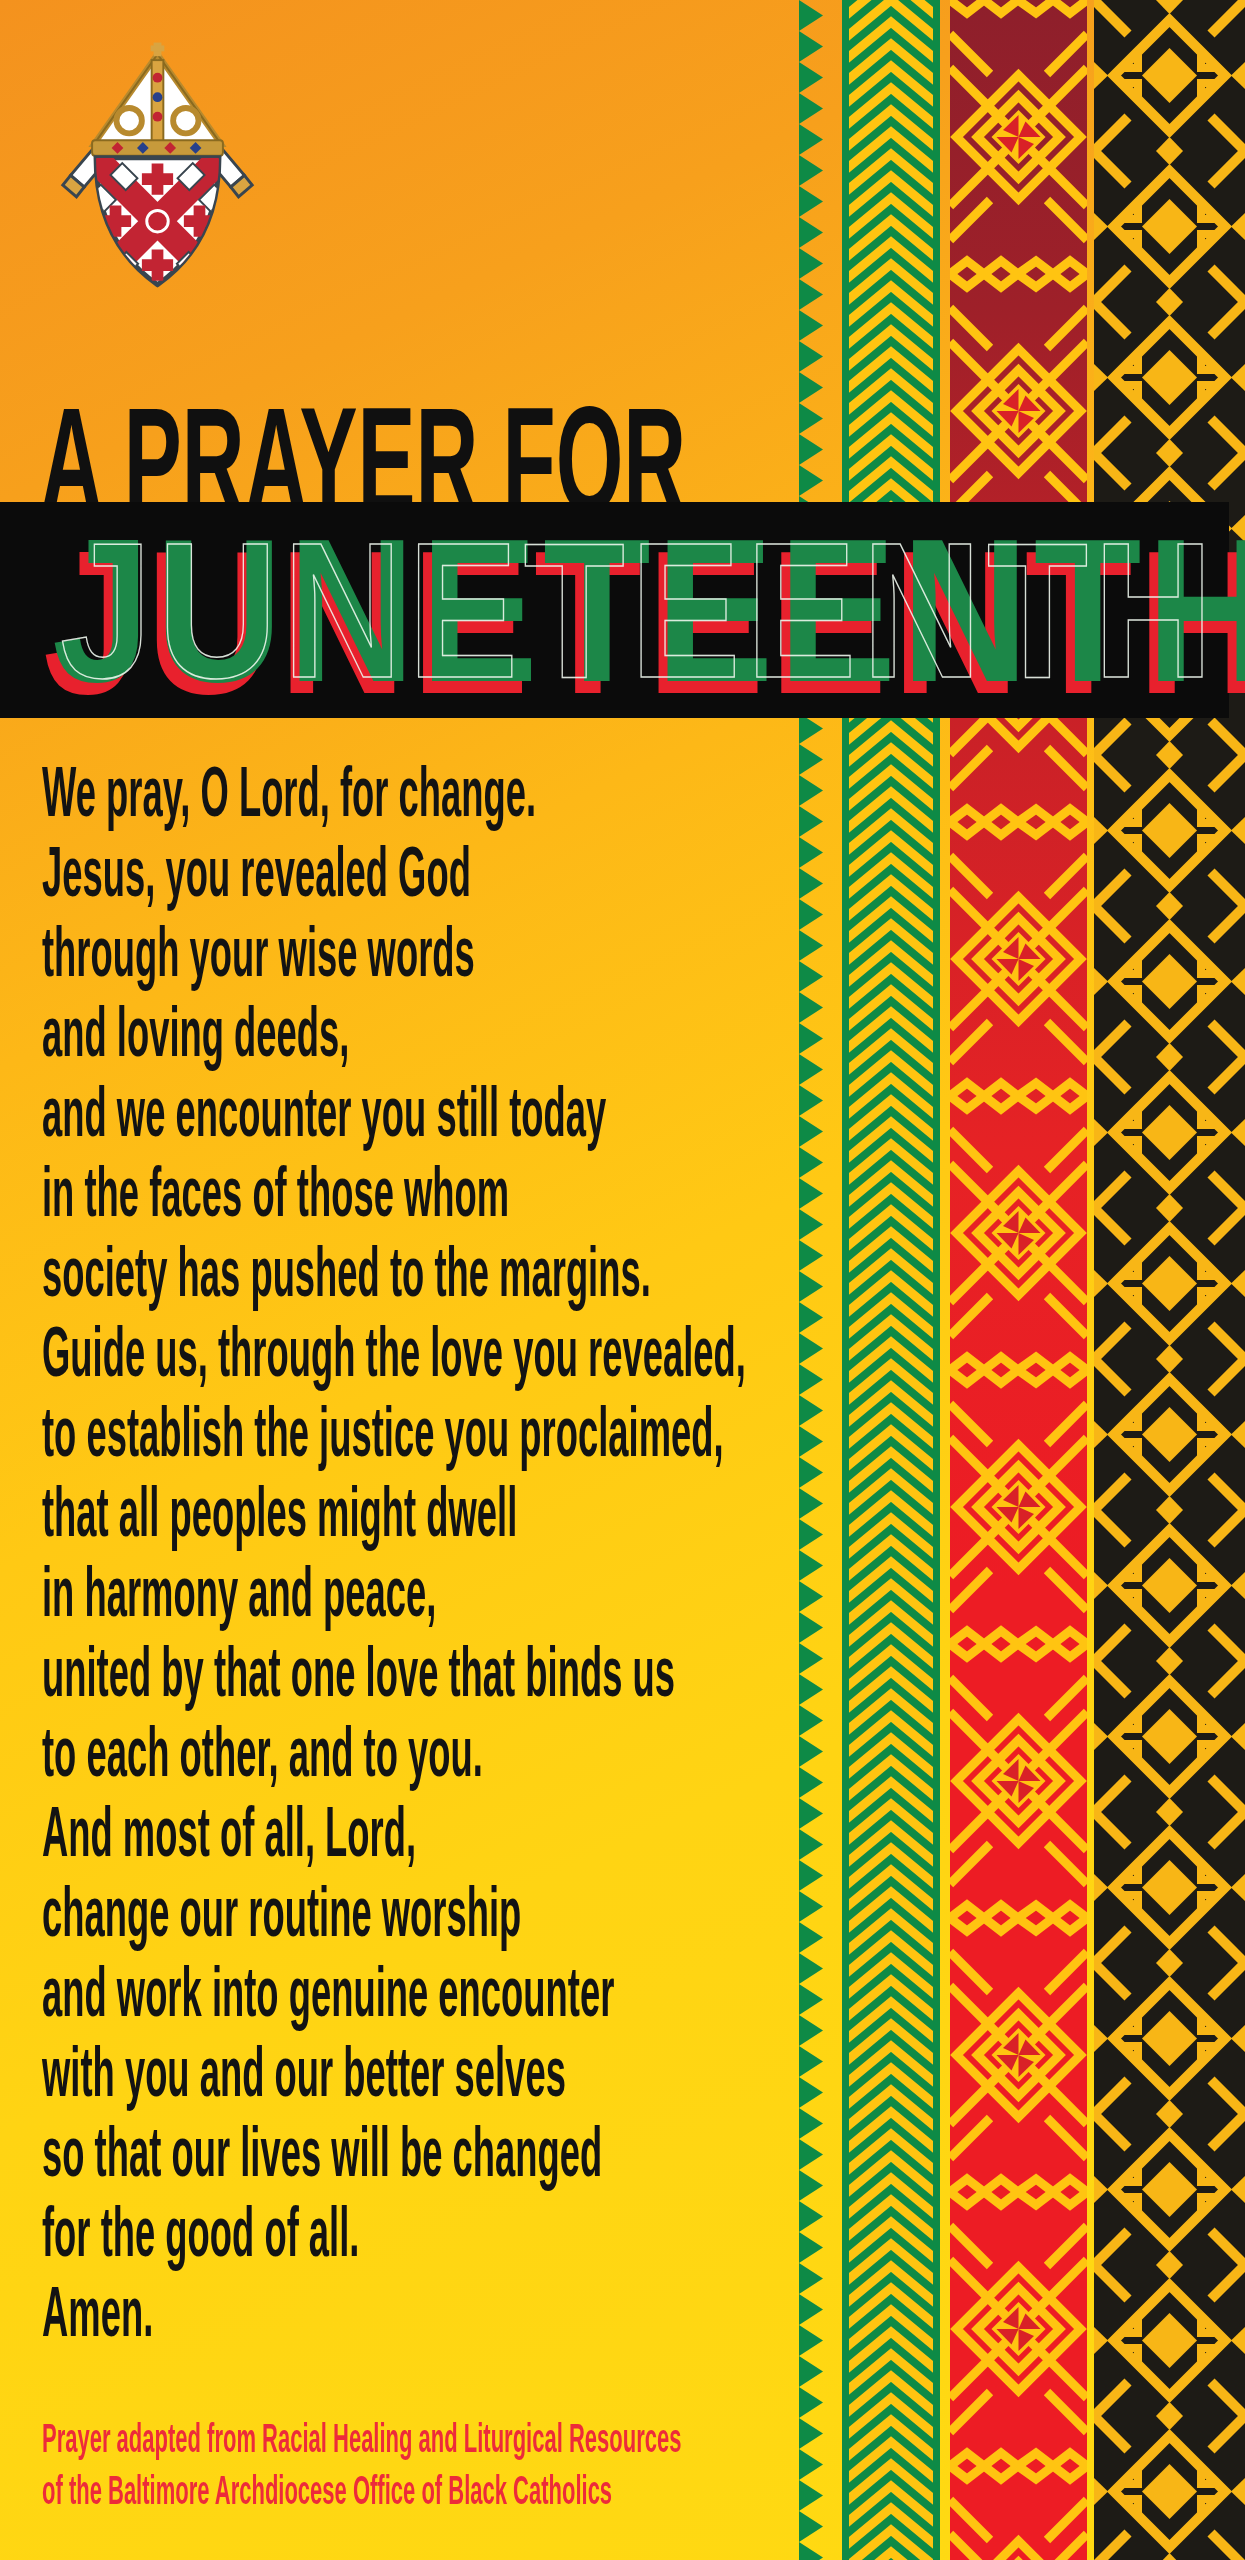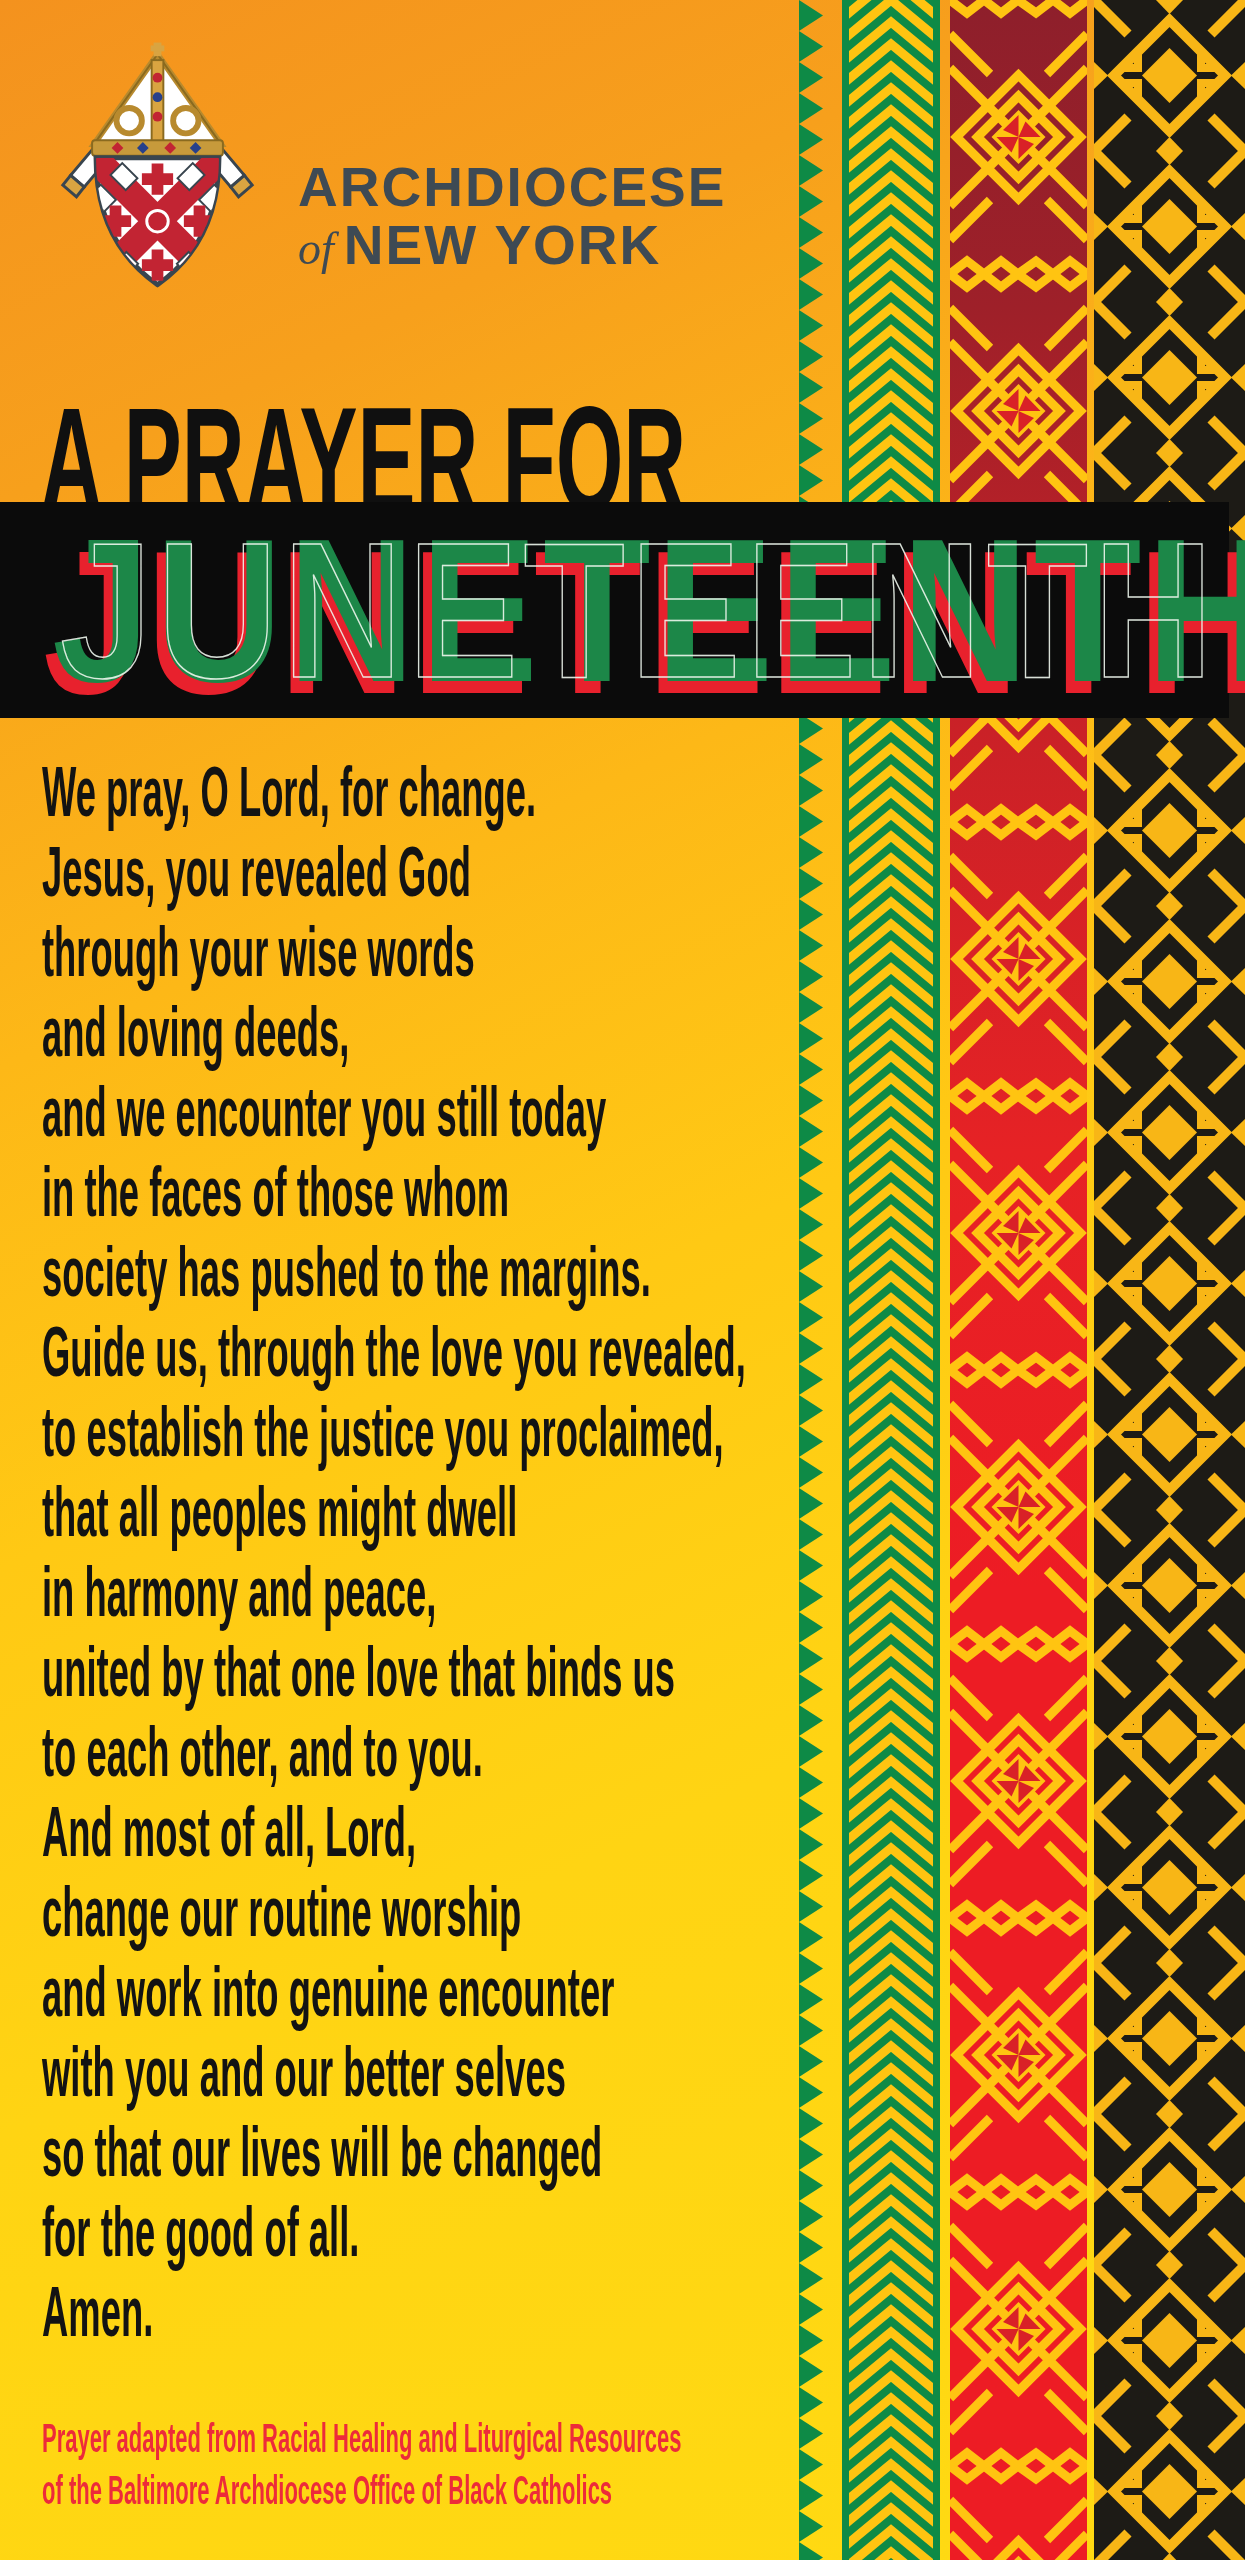--- a/index.html
+++ b/index.html
@@ -204,24 +204,20 @@
         </g>
         <circle cx="105" cy="185" r="11" fill="#C22433" stroke="#FFFFFF" stroke-width="3"></circle>
         <g fill="#C22433">
           <path d="M99,126 h12 v10 h10 v12 h-10 v10 h-12 v-10 h-10 v-12 h10 Z"></path>
           <path d="M56,169 h12 v10 h10 v12 h-10 v10 h-12 v-10 h-10 v-12 h10 Z"></path>
           <path d="M142,169 h12 v10 h10 v12 h-10 v10 h-12 v-10 h-10 v-12 h10 Z"></path>
           <path d="M99,214 h12 v10 h10 v12 h-10 v10 h-12 v-10 h-10 v-12 h10 Z"></path>
         </g>
       </g>
     </svg>
-    <div class="brand-text">
-      <div class="brand-line1">ARCHDIOCESE</div>
-      <div class="brand-line2"><span class="brand-of">of</span><span>NEW YORK</span></div>
-    </div>
   </header>
 
   <div class="kicker">A PRAYER FOR</div>
 
   <div class="title-band">
     <div class="jt jt-shadow">JUNETEENTH</div>
     <div class="jt jt-fill">JUNETEENTH</div>
     <div class="jt jt-line">JUNETEENTH</div>
   </div>
 

